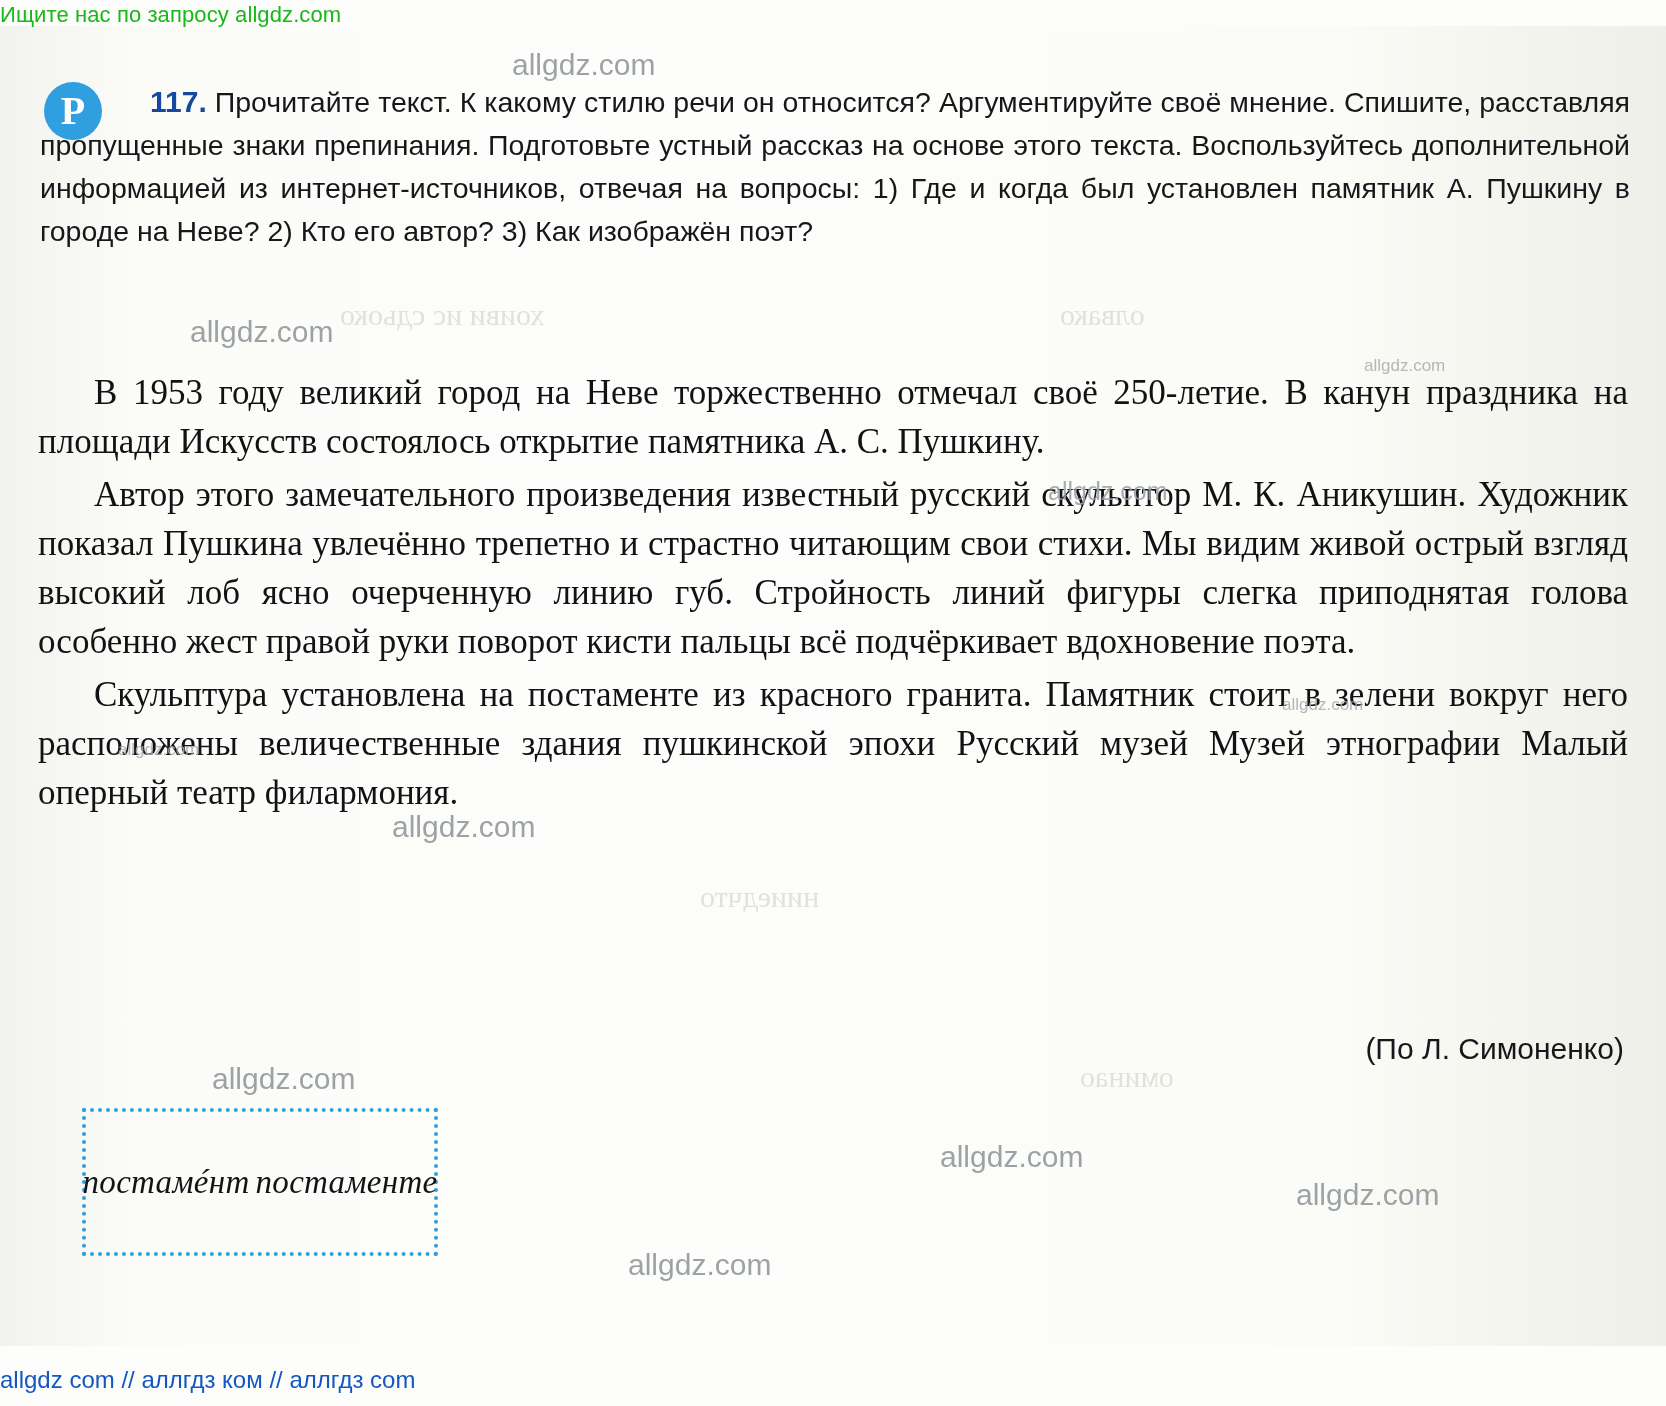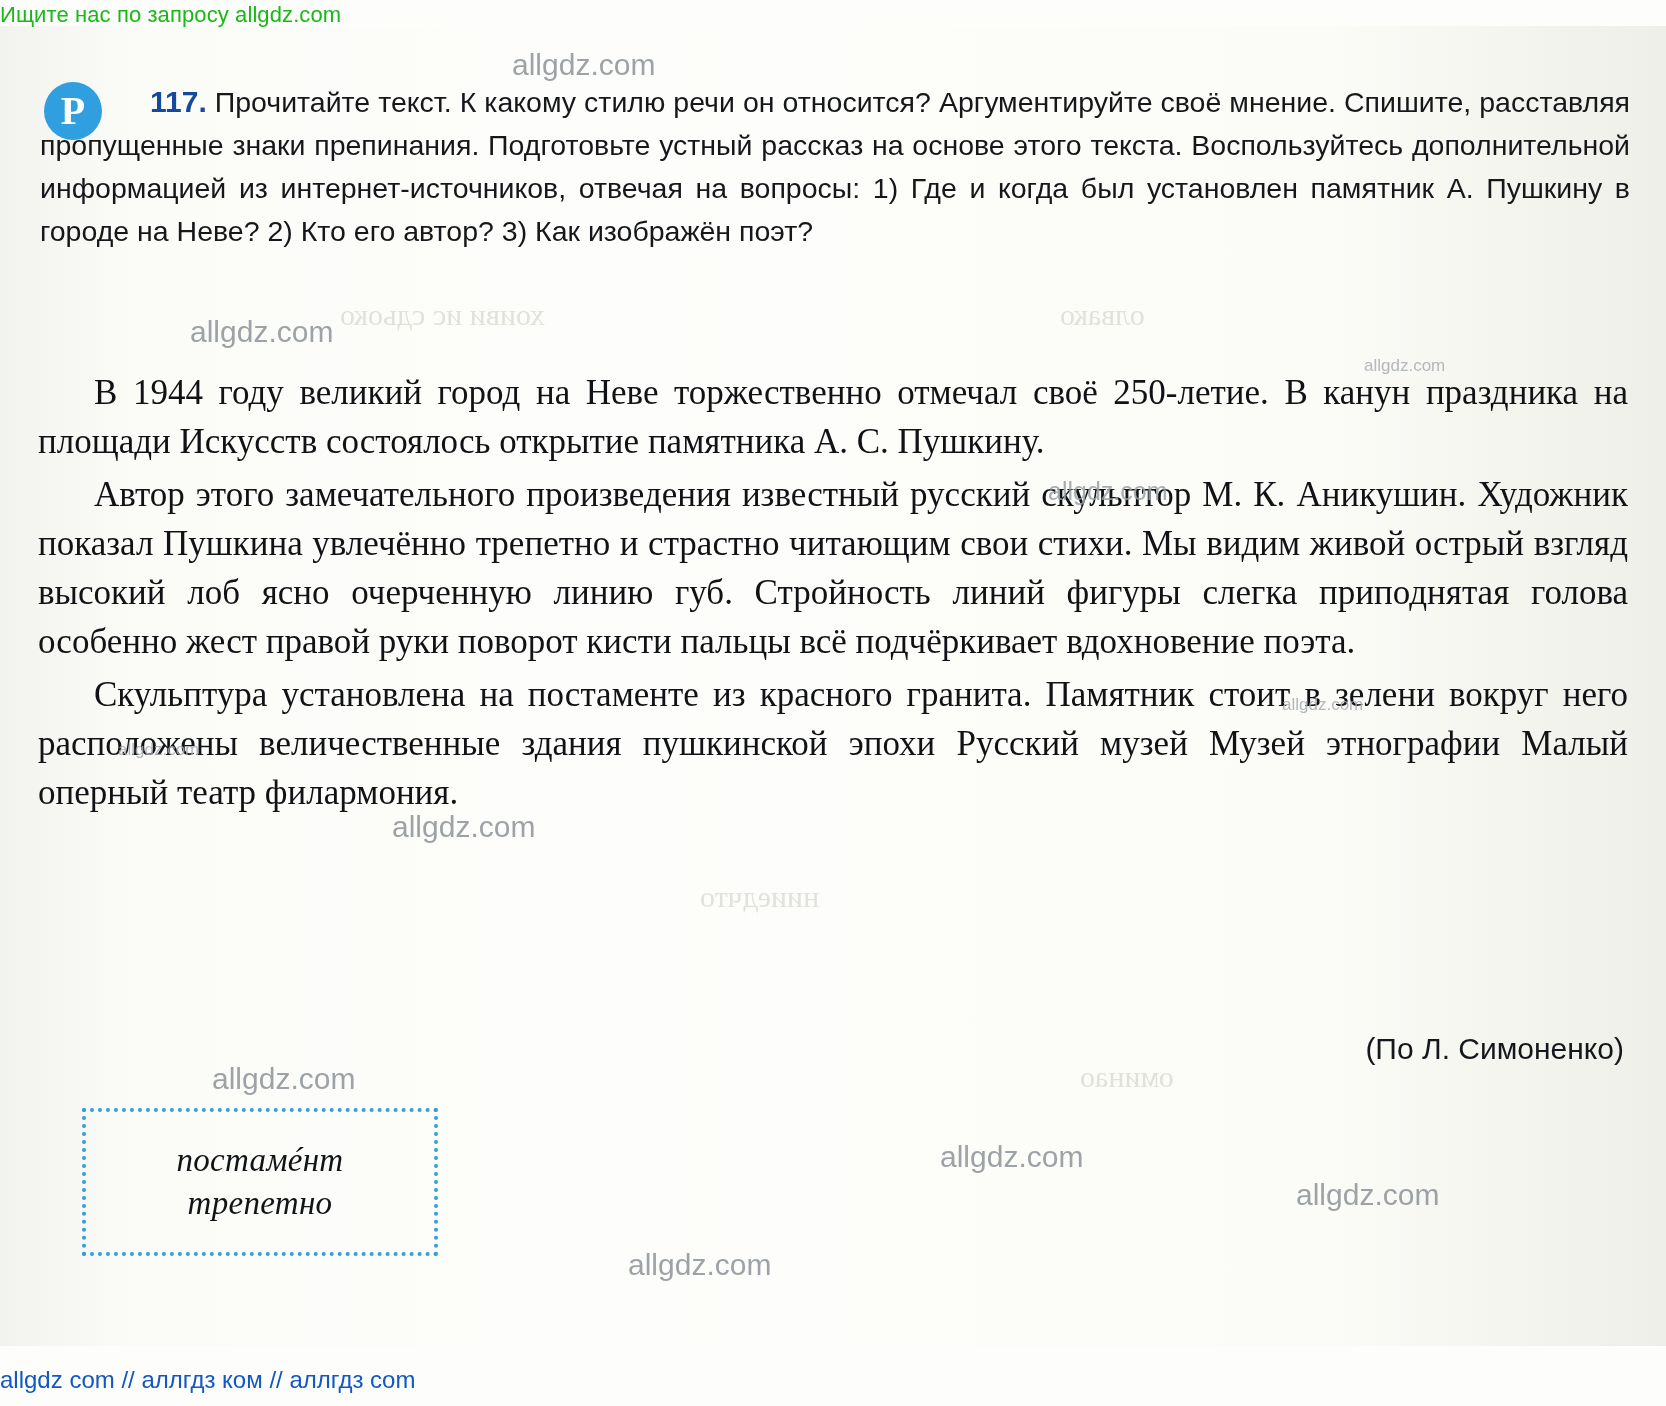--- a/index.html
+++ b/index.html
@@ -121,21 +121,21 @@
   
   .vocab-box {
     position: absolute;
     left: 82px;
     top: 1108px;
     width: 356px;
     height: 148px;
     border: 4px dotted #2f9fe0;
     box-sizing: border-box;
     display: flex;
-    flex-direction: column;
+    flex-direction: row;
     align-items: center;
     justify-content: center;
     gap: 6px;
     background: transparent;
   }
   .vocab-word {
     font-family: "Liberation Serif", serif;
     font-style: italic;
     font-size: 33px;
     color: #111417;
@@ -179,30 +179,30 @@
   <div class="ghost" style="left:1080px; top:1060px;">оминао</div>
 
   <div class="marker">Р</div>
 
   <div class="task-block">
     <span class="task-num">117.</span>
     <span>Прочитайте текст. К какому стилю речи он относится? Аргументируйте своё мнение. Спишите, расставляя пропущенные знаки препинания. Подготовьте устный рассказ на основе этого текста. Воспользуйтесь дополнительной информацией из интернет-источников, отвечая  на вопросы: 1) Где и когда был установлен памятник А. Пушкину в городе на Неве? 2) Кто его автор? 3) Как изображён поэт?</span>
   </div>
 
   <div class="body-text">
-    <p>В 1944 году великий город на Неве торжественно отмечал своё 250-летие. В канун праздника на площади Искусств состоялось открытие памятника А. С. Пушкину.</p>
+    <p>В 1953 году великий город на Неве торжественно отмечал своё 250-летие. В канун праздника на площади Искусств состоялось открытие памятника А. С. Пушкину.</p>
     <p>Автор этого замечательного произведения известный русский скульптор М. К. Аникушин. Художник показал Пушкина увлечённо трепетно и страстно читающим свои стихи. Мы видим живой острый взгляд высокий лоб ясно очерченную линию губ. Стройность линий фигуры слегка приподнятая голова особенно жест правой руки поворот кисти пальцы всё подчёркивает вдохновение поэта.</p>
     <p class="last">Скульптура установлена на постаменте из красного гранита. Памятник стоит в зелени вокруг него расположены величественные здания пушкинской эпохи Русский музей Музей этнографии Малый оперный театр филармония.</p>
   </div>
 
   <div class="attribution">(По Л. Симоненко)</div>
 
   <div class="vocab-box">
     <div class="vocab-word">постамéнт</div>
-    <div class="vocab-word">трепетно</div>
+    <div class="vocab-word">постаменте</div>
   </div>
 
   <div id="watermark-layer">
       <div class="wm big" style="left: 512px; top: 48px;">allgdz.com</div>
       <div class="wm big" style="left: 190px; top: 315px;">allgdz.com</div>
       <div class="wm sm" style="left: 1364px; top: 356px;">allgdz.com</div>
       <div class="wm mid" style="left: 1048px; top: 477px;">allgdz.com</div>
       <div class="wm sm" style="left: 1282px; top: 695px;">allgdz.com</div>
       <div class="wm sm" style="left: 118px; top: 740px;">allgdz.com</div>
       <div class="wm big" style="left: 392px; top: 810px;">allgdz.com</div>

